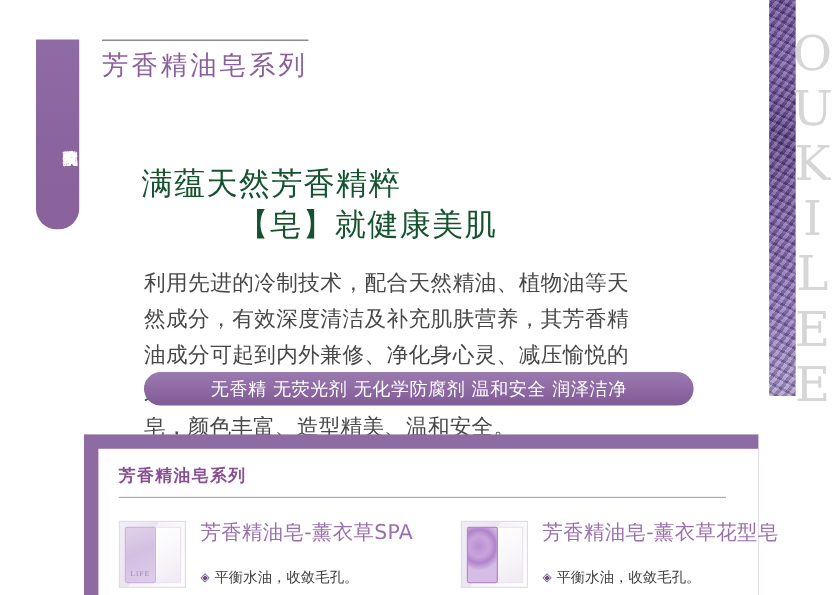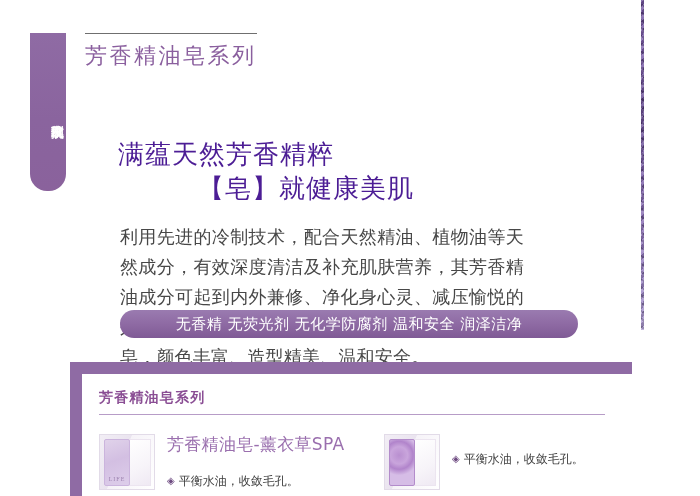--- a/index.html
+++ b/index.html
@@ -5,21 +5,21 @@
   html, body {
     margin: 0;
     padding: 0;
     background: #ffffff;
   }
   body {
     font-family: "DejaVu Sans", "Liberation Sans", sans-serif;
   }
   #page {
     position: relative;
-    width: 644px;
+    width: 700px;
     height: 496px;
     overflow: hidden;
     background: #ffffff;
   }
 
   
   .side-tab {
     position: absolute;
     left: 30px;
     top: 33px;
@@ -76,21 +76,21 @@
     font-weight: 400;
     font-family: "Liberation Sans", sans-serif;
   }
 
   
   .headline {
     position: absolute;
     left: 118px;
     top: 137px;
     width: 430px;
-    color: #4c1d95;
+    color: #14532d;
     font-size: 26px;
     line-height: 34px;
     letter-spacing: 1px;
   }
   .headline-l1 { display: block; text-align: left; }
   .headline-l2 { display: block; text-align: left; padding-left: 80px; }
 
   
   .body-copy {
     position: absolute;
@@ -332,19 +332,20 @@
   </div>
 
   <div class="product product-2">
     <div class="thumb">
       <div class="thumb-box"></div>
       <div class="thumb-soap soap-rose">
         <div class="soap-label"></div>
       </div>
     </div>
     <div class="product-text">
+      <div class="product-name">芳香精油皂-薰衣草花型皂</div>
       <div class="product-desc">
         <span class="bullet-icon">◈</span><span>平衡水油，收敛毛孔。</span>
       </div>
     </div>
   </div>
 
 </div>
 
 </body></html>

